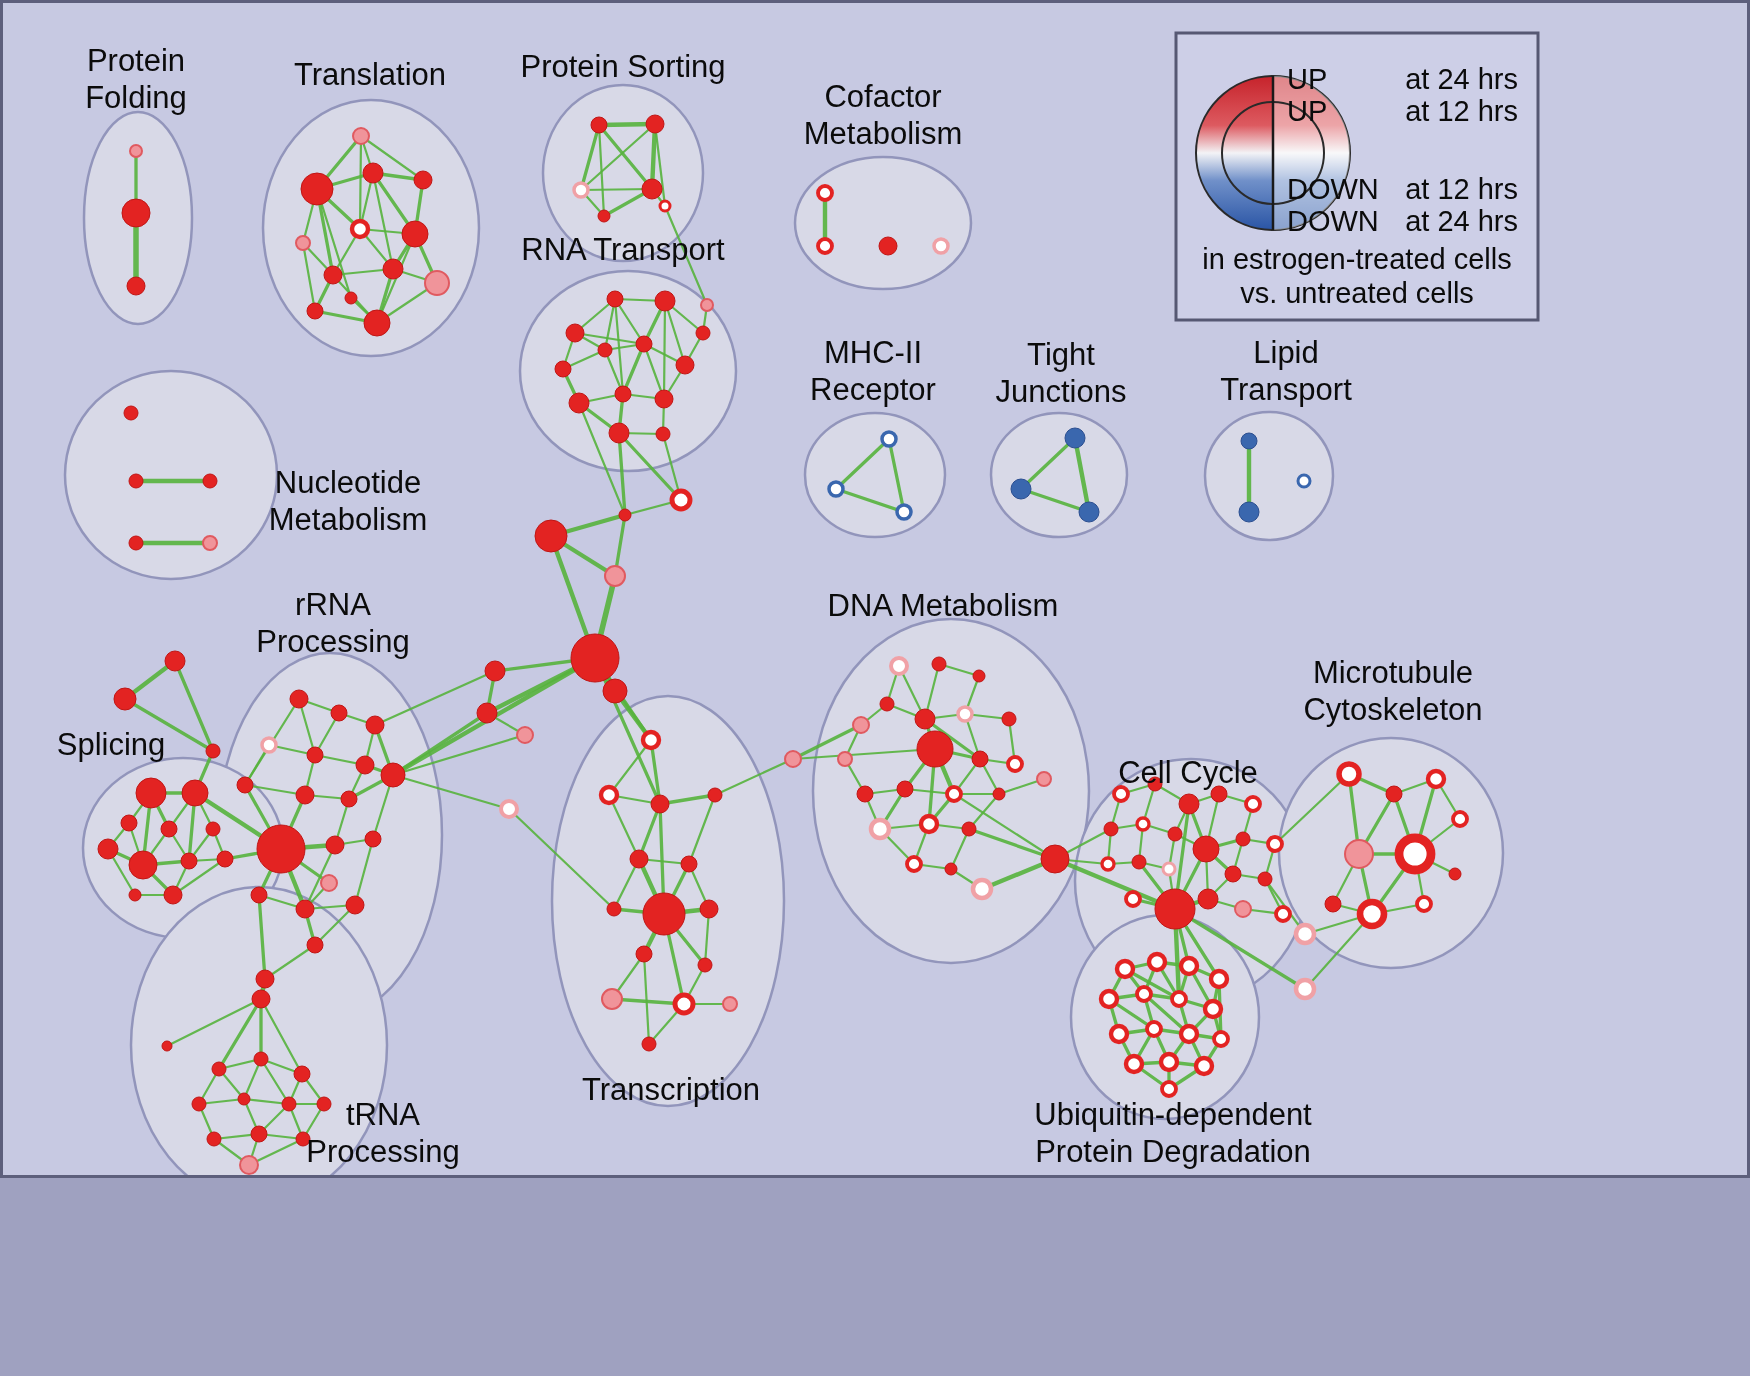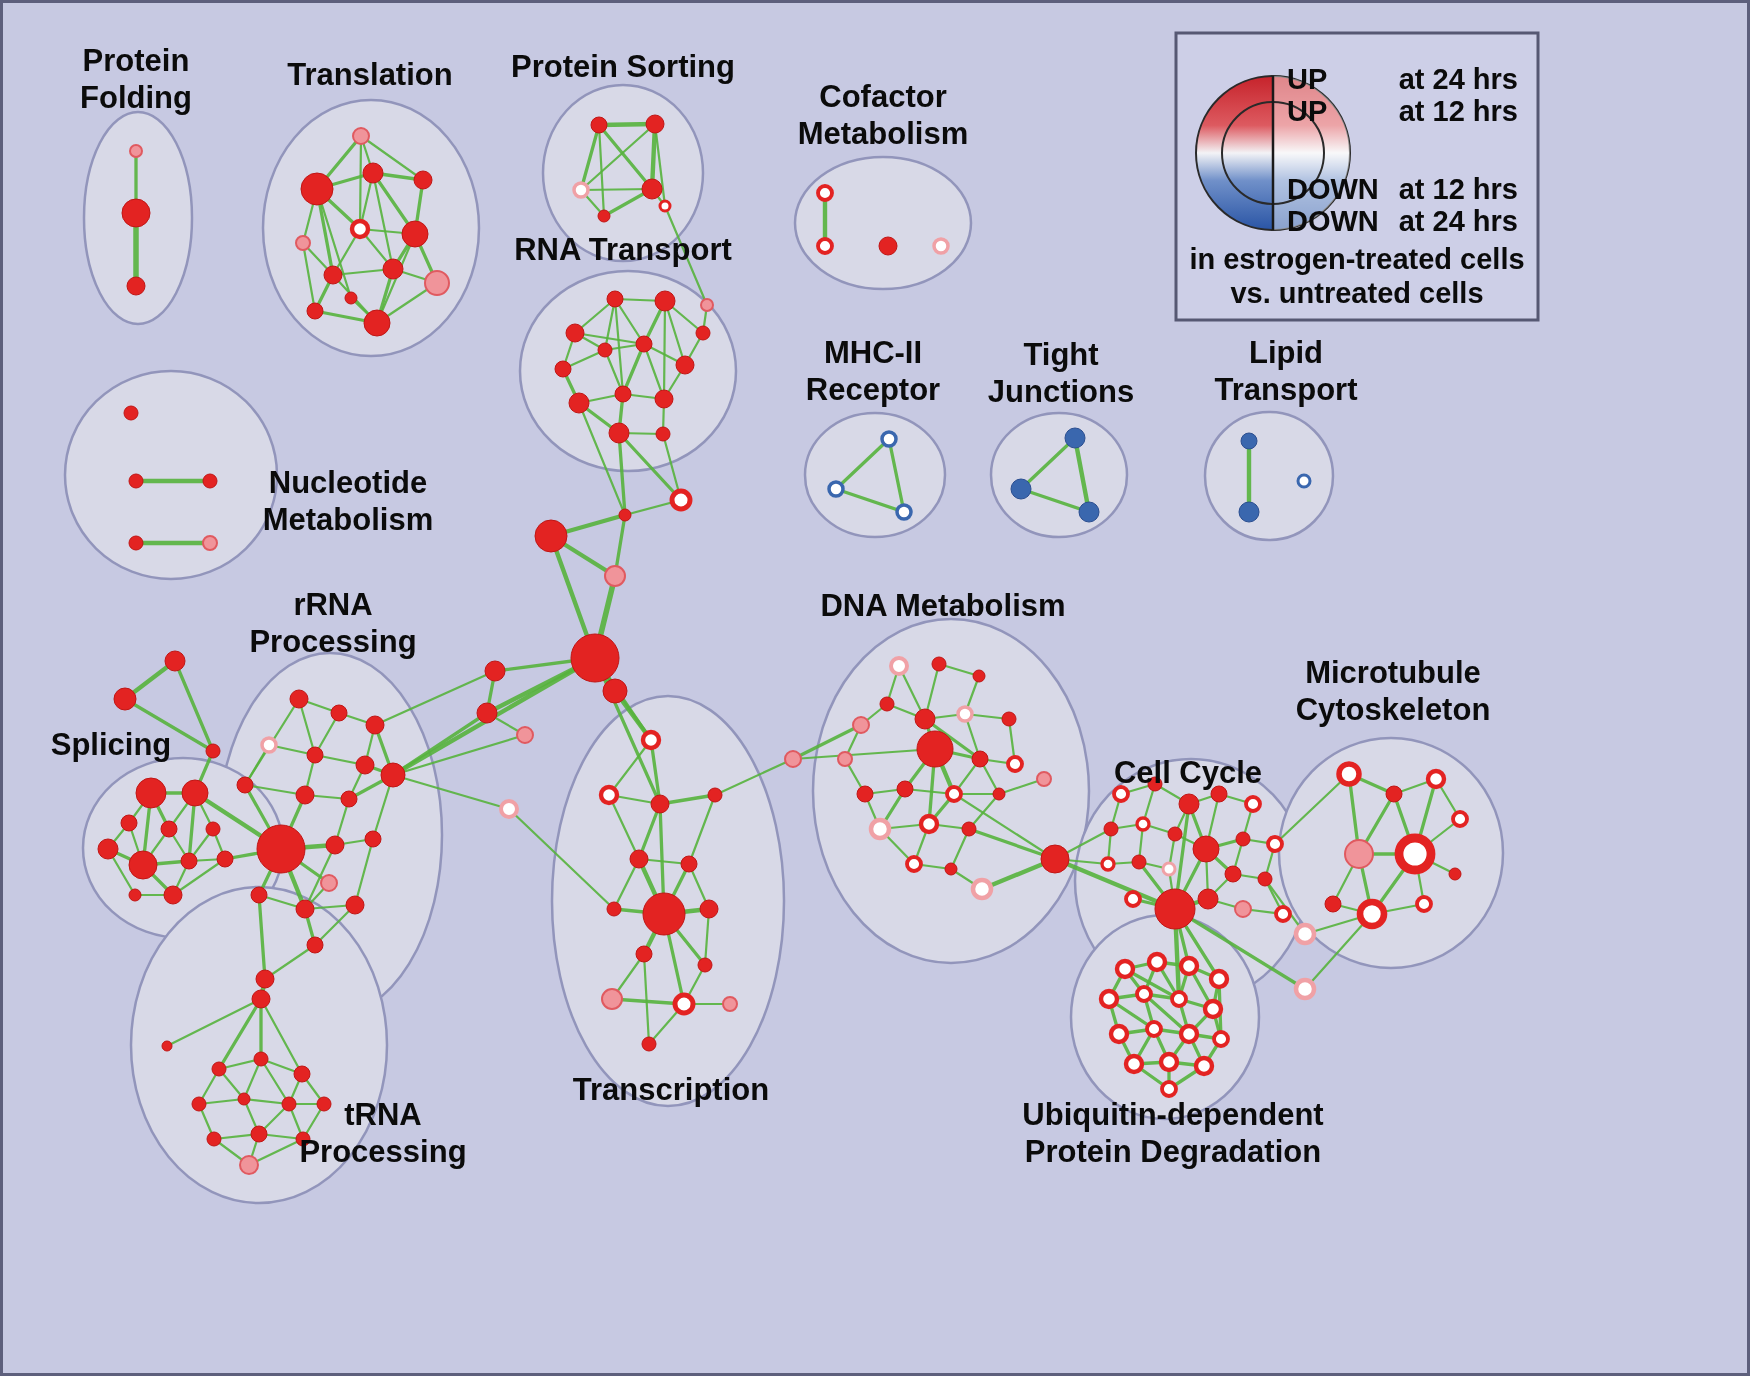--- a/index.html
+++ b/index.html
@@ -1,24 +1,23 @@
 <!DOCTYPE html>
 <html><head>
 <meta charset="utf-8">
 <style>
   html, body { margin: 0; padding: 0; background: #9fa1c0; }
   .stage {
     position: relative;
     width: 1750px;
-    height: 1376px;
+    height: 1178px;
     background: #c7c9e2;
     border: 3px solid #5d5f7c;
     box-sizing: border-box;
     overflow: hidden;
-    font-weight: bold;
   }
   svg { display: block; }
   .cluster-label {
     font-family: "Liberation Sans", sans-serif;
     font-size: 31px;
     fill: #0b0b0b;
   }
   .legend-text {
     font-family: "Liberation Sans", sans-serif;
     font-size: 29px;

